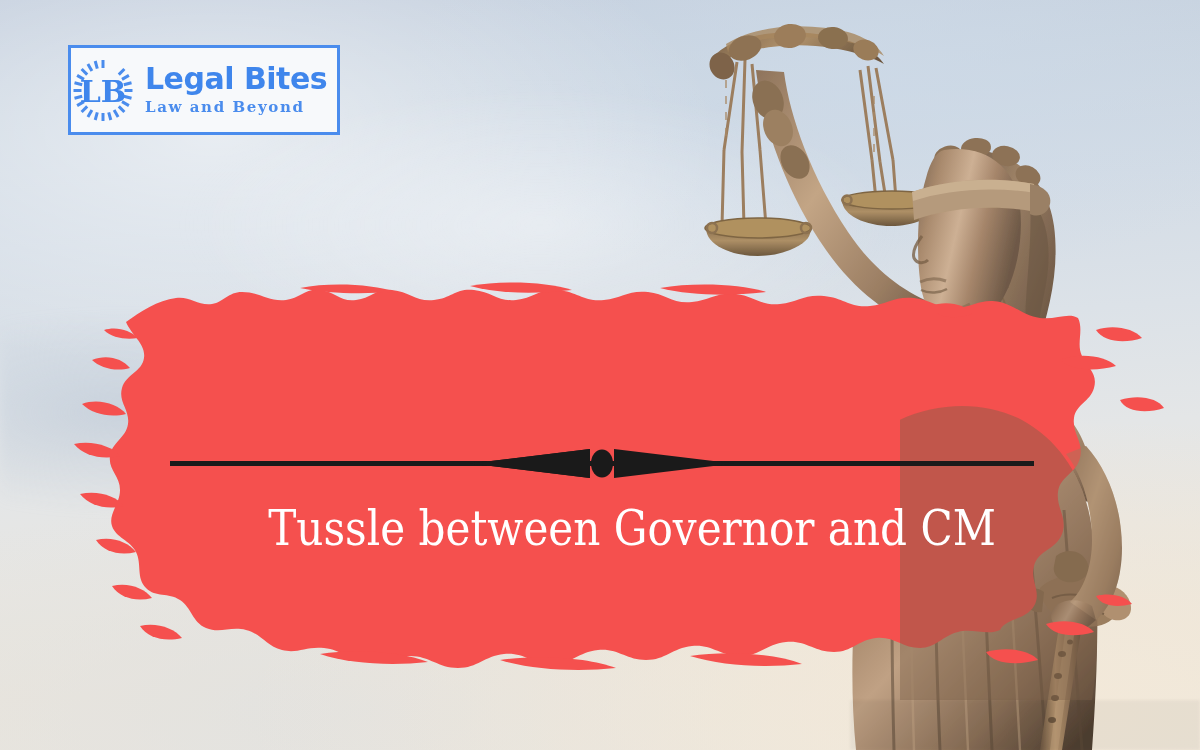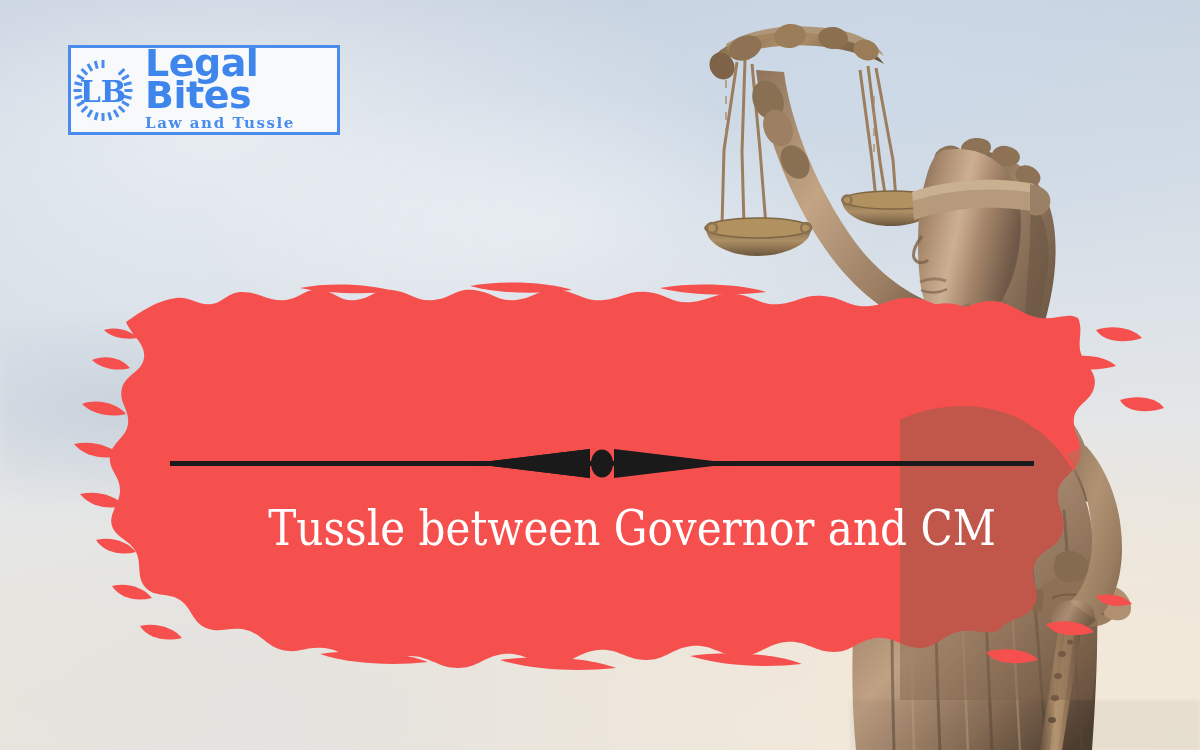--- a/index.html
+++ b/index.html
@@ -133,21 +133,21 @@
   }
   .logo-text {
     margin-left: 10px;
     display: flex;
     flex-direction: column;
     justify-content: center;
   }
   .logo-title {
     font-family: "DejaVu Sans", sans-serif;
     font-weight: bold;
-    font-size: 38px;
+    font-size: 30px;
     line-height: 32px;
     color: #3f86ec;
     letter-spacing: -0.5px;
   }
   .logo-tagline {
     font-family: "DejaVu Serif", serif;
     font-weight: bold;
     font-size: 15px;
     line-height: 20px;
     color: #4a8ced;
@@ -524,17 +524,17 @@
           <line x1="61.5" y1="32.5" x2="53.5" y2="32.5"></line>
           <line x1="60.5" y1="24.7" x2="52.8" y2="26.8"></line>
           <line x1="57.9" y1="17.4" x2="51.0" y2="21.4"></line>
           <line x1="53.4" y1="11.0" x2="47.8" y2="16.6"></line>
         </g>
         <text x="32" y="44" text-anchor="middle" font-family="DejaVu Serif, serif" font-size="30" font-weight="bold" fill="#3f86ec">LB</text>
       </svg>
     </div>
     <div class="logo-text">
       <div class="logo-title">Legal Bites</div>
-      <div class="logo-tagline">Law and Tussle</div>
+      <div class="logo-tagline">Law and Beyond</div>
     </div>
   </div>
 
 </div>
 
 </body></html>

